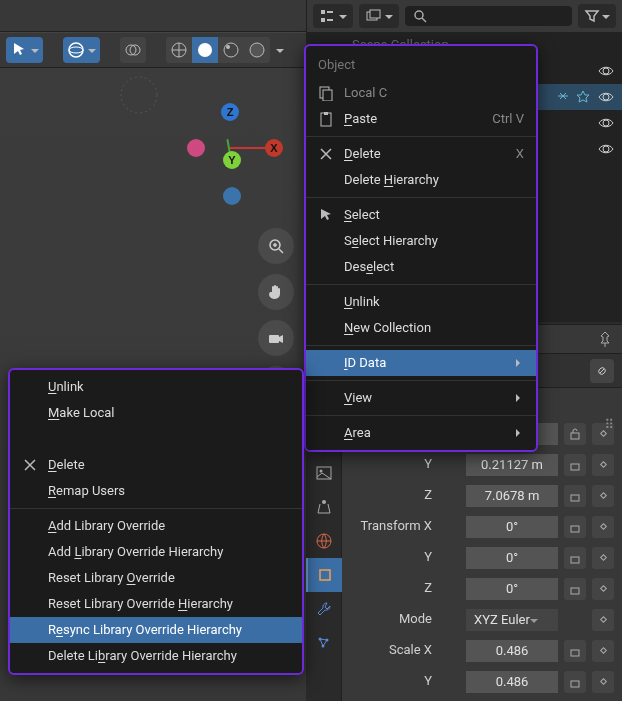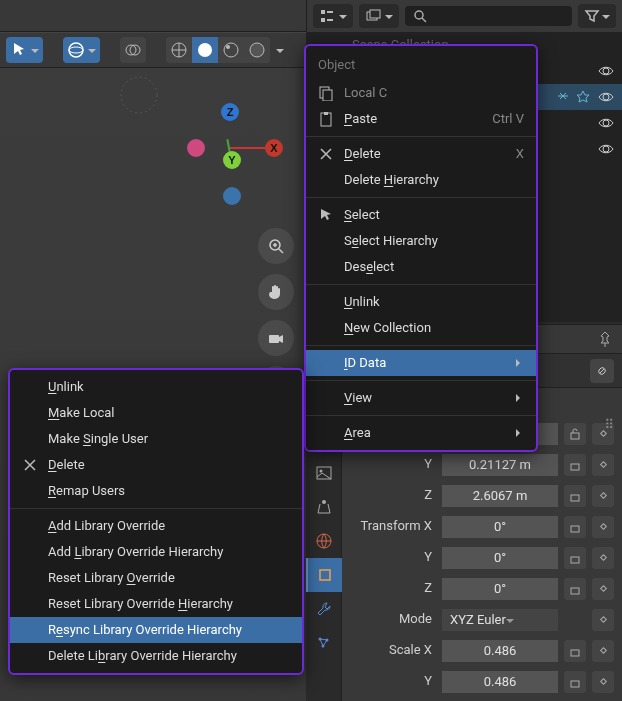--- a/index.html
+++ b/index.html
@@ -44,21 +44,21 @@
 
   
   .proptabs{position:absolute;left:306px;top:354px;width:36px;bottom:0;background:#2a2a2a;border-right:1px solid #202020;}
   .ptab{width:36px;height:34px;display:flex;align-items:center;justify-content:center;color:#aaa;}
   .ptab.sel{background:#3b6ea5;color:#fff;border-left:2px solid #6aa0e0;}
   .props{position:absolute;left:342px;top:354px;right:0;bottom:0;background:#383838;}
   .phdr{height:34px;background:#313131;display:flex;align-items:center;padding:0 8px;border-bottom:1px solid #202020;justify-content:flex-end;gap:8px;}
   .phdr .link{width:24px;height:24px;background:#444;border-radius:4px;display:flex;align-items:center;justify-content:center;}
   .prow{height:31px;display:flex;align-items:center;padding-right:8px;}
   .plabel{width:100px;text-align:right;padding-right:10px;color:#d0d0d0;}
-  .pval{flex:1;height:22px;background:#545454;border-radius:0;text-align:center;line-height:22px;color:#e0e0e0;}
+  .pval{flex:1;height:22px;background:#545454;border-radius:0;text-align:center;line-height:22px;color:#e0e0e0;margin-left:24px;}
   .pside{width:22px;height:22px;margin-left:6px;background:#444;border-radius:3px;display:flex;align-items:center;justify-content:center;}
   .pdots{position:absolute;right:6px;top:62px;color:#888;letter-spacing:2px;}
 
   
   .cmenu{position:absolute;background:#1b1b1b;border-radius:6px;box-shadow:0 4px 18px rgba(0,0,0,0.6);padding:4px 0;border:2px solid #6d28d9;}
   .mhdr{padding:6px 12px;color:#777;}
   .mitem{height:26px;display:flex;align-items:center;padding:0 12px;gap:10px;color:#ddd;position:relative;}
   .mitem.hl{background:#3b6ea5;color:#fff;}
   .mitem .mico{width:16px;height:16px;color:#bbb;flex:none;}
   .mitem .lbl{flex:1;}
@@ -358,21 +358,21 @@
         <svg width="12" height="12">
           <rect x="2" y="5" width="8" height="6" fill="none" stroke="#aaa"></rect>
         </svg>
       </div>
     <div class="pside">
         <div style="width:5px;height:5px;border:1px solid #aaa;transform:rotate(45deg)"></div>
       </div>
   </div>
   <div class="prow">
     <div class="plabel">Z</div>
-    <div class="pval">2.6067 m</div>
+    <div class="pval">7.0678 m</div>
     <div class="pside">
         <svg width="12" height="12">
           <rect x="2" y="5" width="8" height="6" fill="none" stroke="#aaa"></rect>
         </svg>
       </div>
     <div class="pside">
         <div style="width:5px;height:5px;border:1px solid #aaa;transform:rotate(45deg)"></div>
       </div>
   </div>
 
@@ -528,21 +528,20 @@
   <div class="mitem">
       <span class="mico"></span>
       <span class="lbl"><span class="under">U</span>nlink</span>
     </div>
   <div class="mitem">
       <span class="mico"></span>
       <span class="lbl"><span class="under">M</span>ake Local</span>
     </div>
   <div class="mitem">
       <span class="mico"></span>
-      <span class="lbl">Make <span class="under">S</span>ingle User</span>
     </div>
   <div class="mitem">
       <svg class="mico">
         <path d="M3 3l10 10M13 3L3 13" stroke="#bbb" stroke-width="1.5"></path>
       </svg>
       <span class="lbl"><span class="under">D</span>elete</span>
     </div>
   <div class="mitem">
       <span class="mico"></span>
       <span class="lbl"><span class="under">R</span>emap Users</span>

